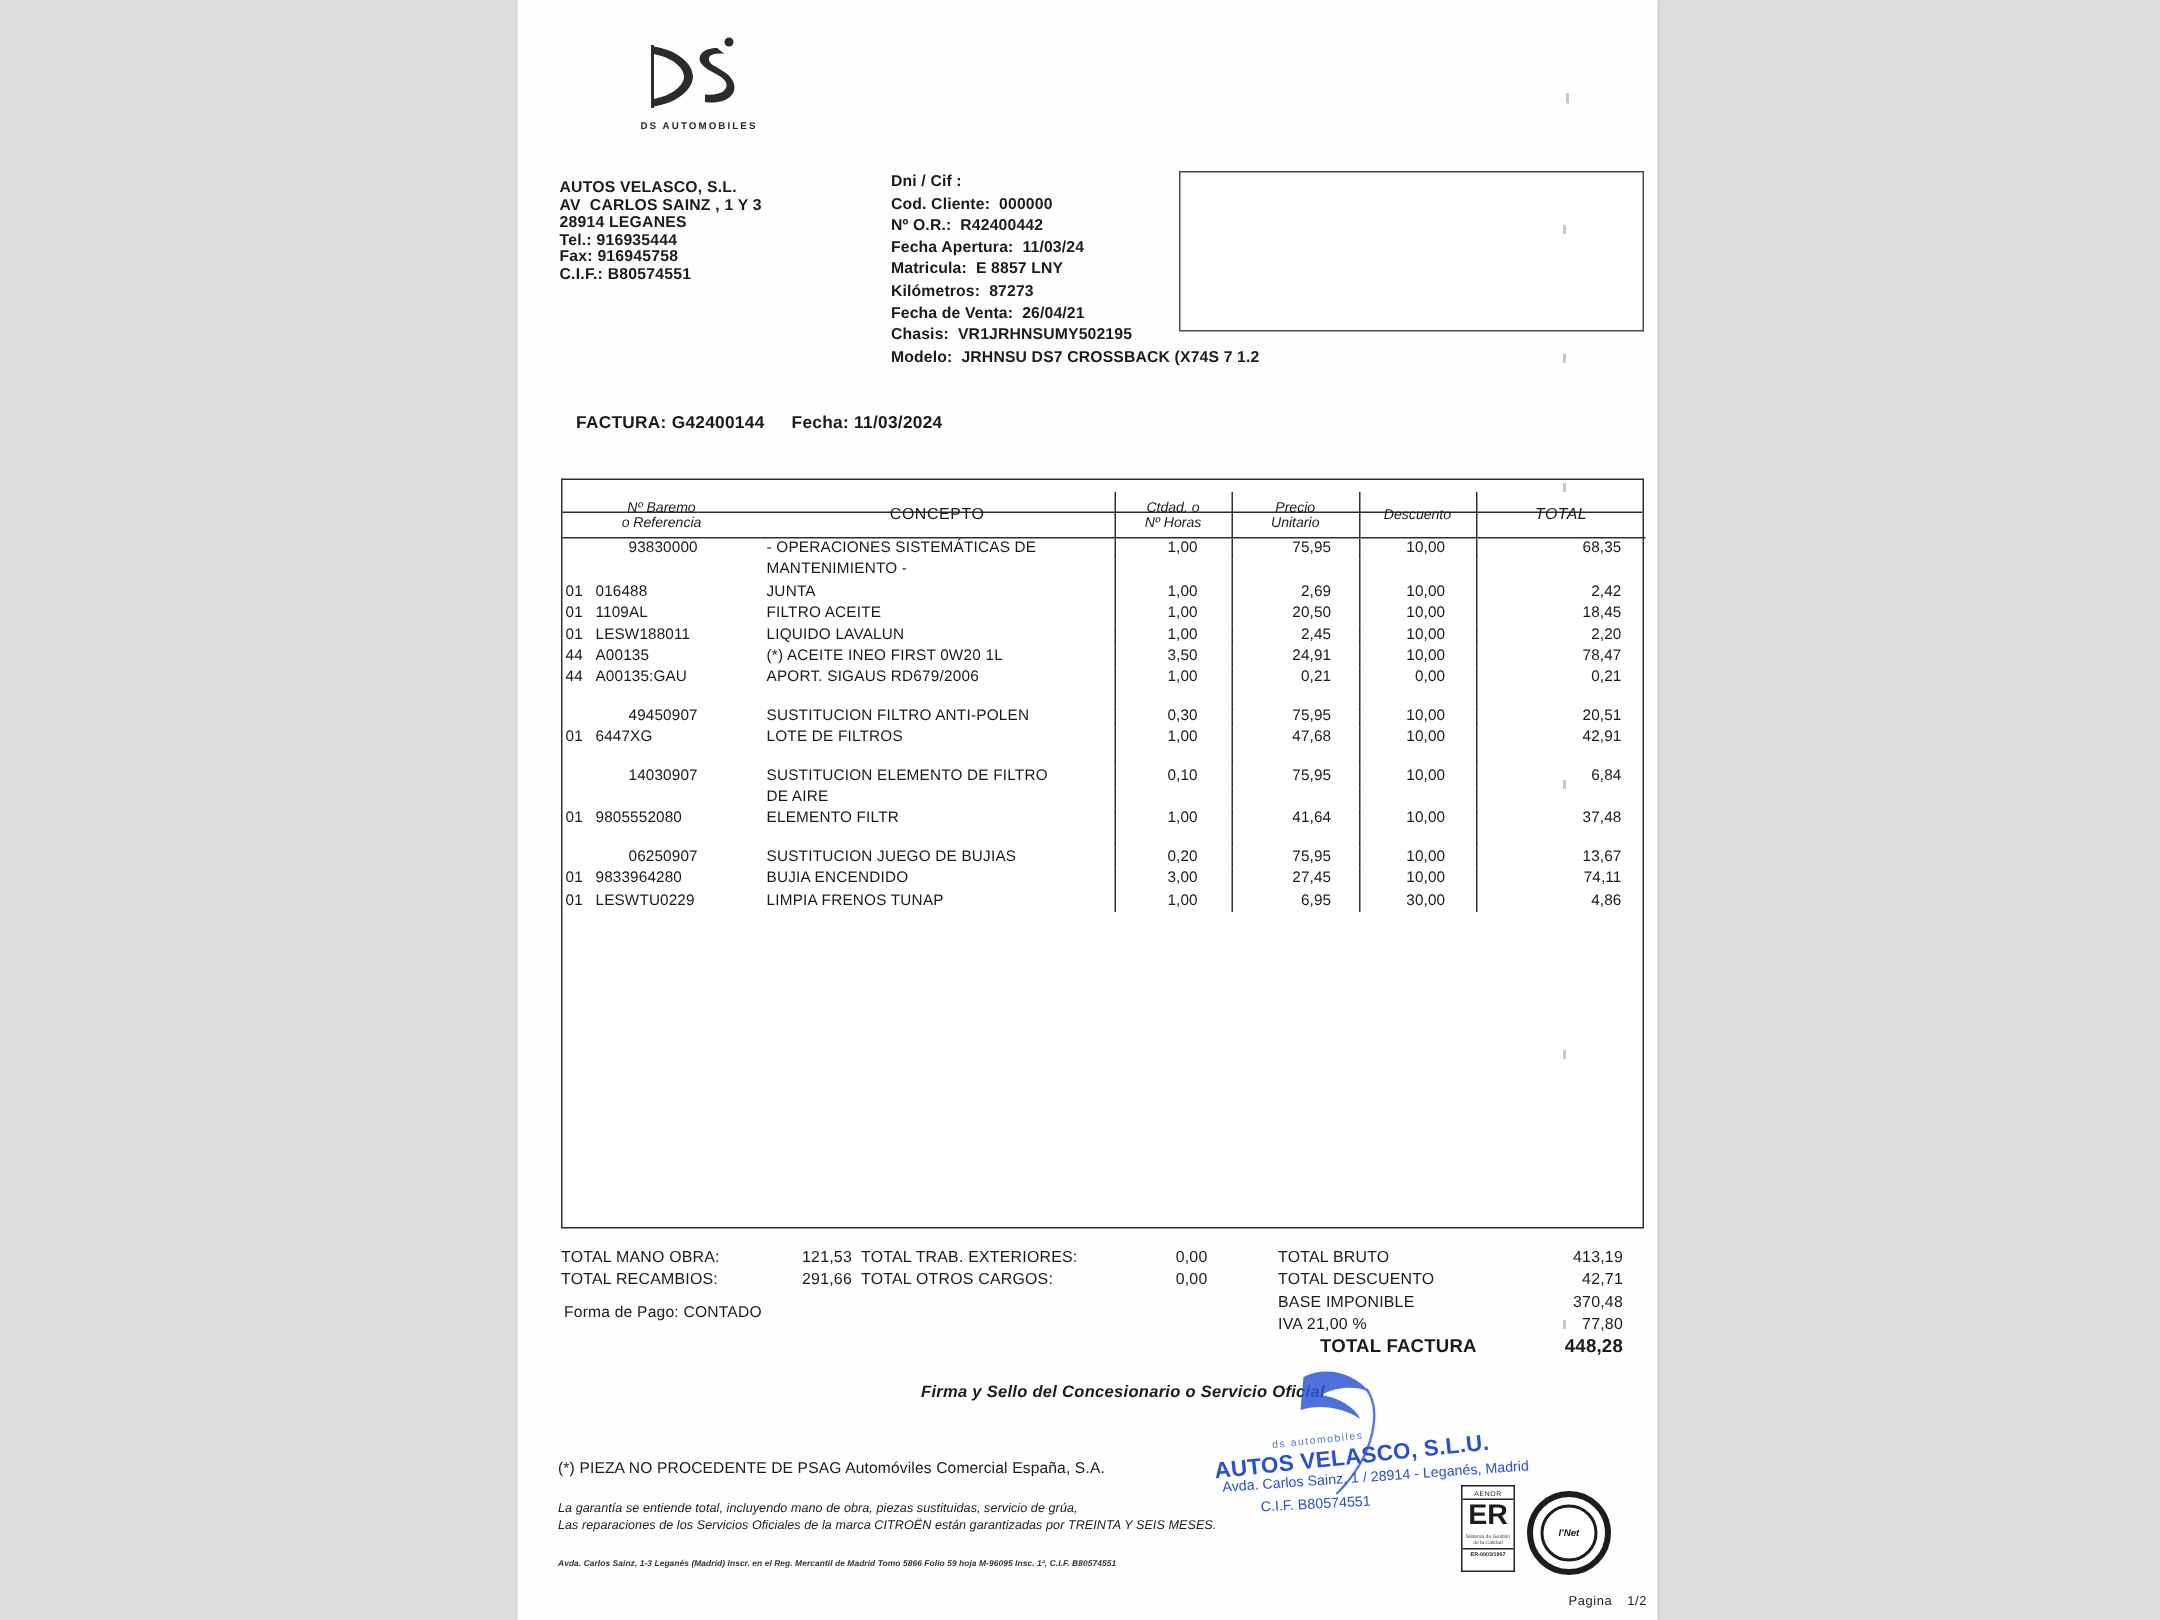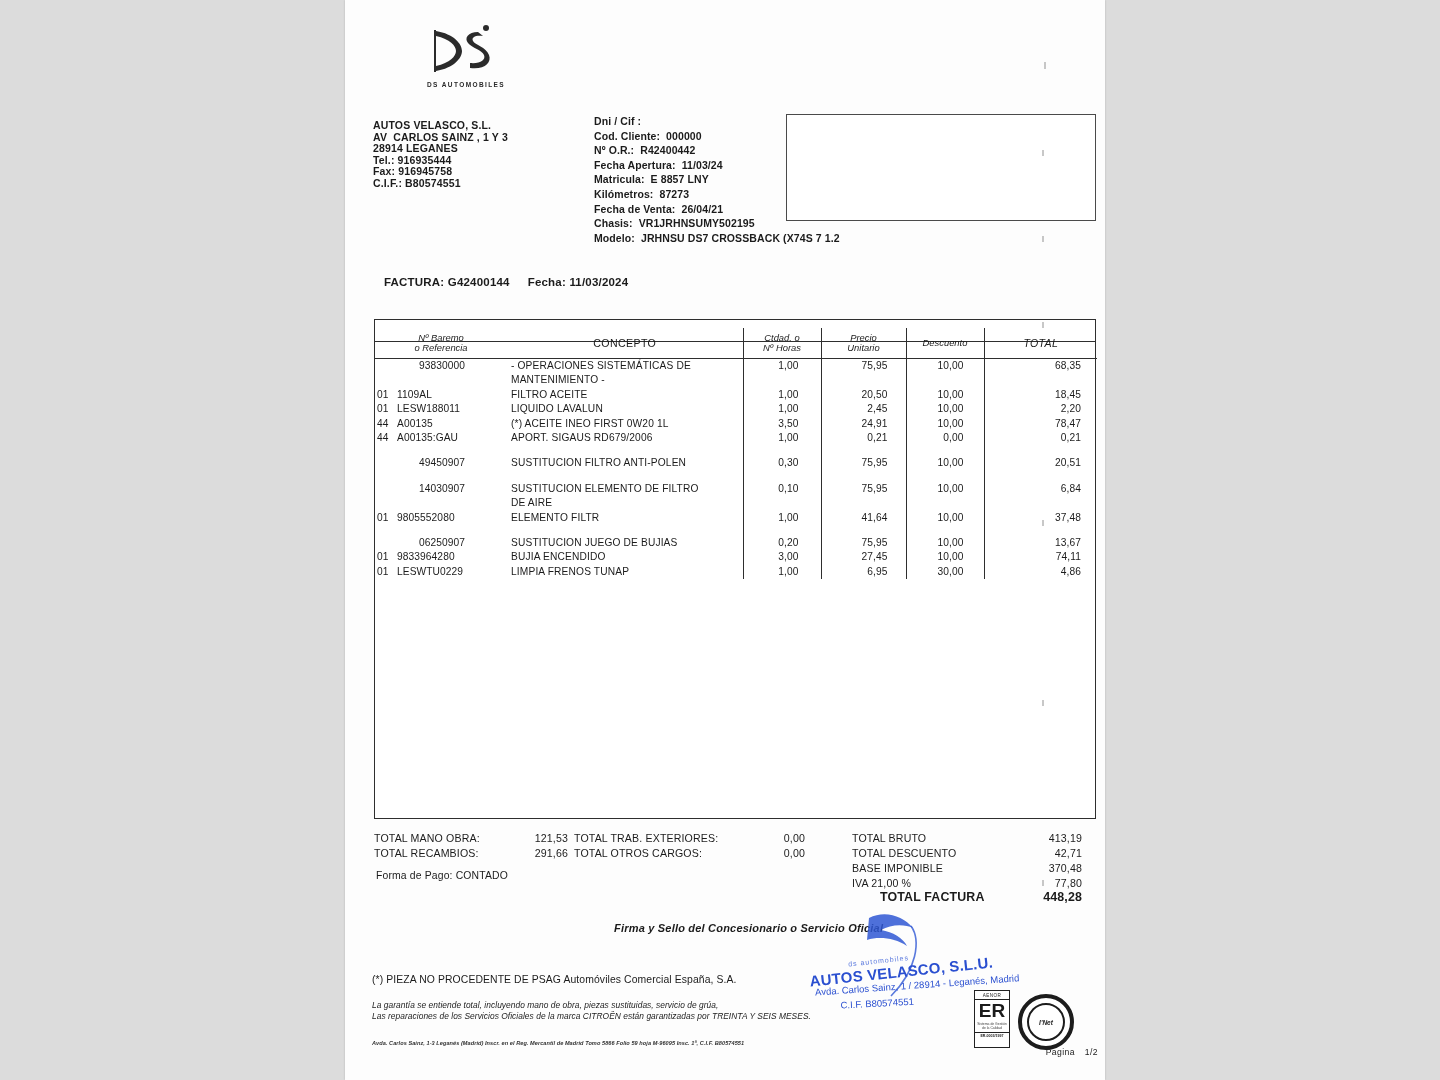--- a/index.html
+++ b/index.html
@@ -311,21 +311,21 @@
     width: 540px;
     font-size: 5.6px;
     font-style: italic;
     font-weight: bold;
     letter-spacing: 0.05px;
     color: #333;
   }
   .pagina {
     position: absolute;
     right: 18px;
-    bottom: 23px;
+    bottom: 8px;
     font-size: 8.6px;
     letter-spacing: 0.4px;
   }
   .pagina .pg-num { margin-left: 10px; }
 
   
   .certs {
     position: absolute;
     left: 618px;
     top: 990px;
@@ -478,20 +478,28 @@
             </tr>
             <tr>
               <td class="ref indent"><span class="pre"></span><span class="code"></span></td>
               <td class="con">MANTENIMIENTO -</td>
               <td class="num qty c-qty"></td>
               <td class="num price c-price"></td>
               <td class="num disc c-disc"></td>
               <td class="num tot c-tot"></td>
             </tr>
             <tr>
+              <td class="ref"><span class="pre">01</span><span class="code">016488</span></td>
+              <td class="con">JUNTA</td>
+              <td class="num qty c-qty">1,00</td>
+              <td class="num price c-price">2,69</td>
+              <td class="num disc c-disc">10,00</td>
+              <td class="num tot c-tot">2,42</td>
+            </tr>
+            <tr>
               <td class="ref"><span class="pre">01</span><span class="code">1109AL</span></td>
               <td class="con">FILTRO ACEITE</td>
               <td class="num qty c-qty">1,00</td>
               <td class="num price c-price">20,50</td>
               <td class="num disc c-disc">10,00</td>
               <td class="num tot c-tot">18,45</td>
             </tr>
             <tr>
               <td class="ref"><span class="pre">01</span><span class="code">LESW188011</span></td>
               <td class="con">LIQUIDO LAVALUN</td>
@@ -524,20 +532,28 @@
               <td class="c-disc">&nbsp;</td>
               <td class="c-tot">&nbsp;</td>
             </tr>
             <tr>
               <td class="ref indent"><span class="pre"></span><span class="code">49450907</span></td>
               <td class="con">SUSTITUCION FILTRO ANTI-POLEN</td>
               <td class="num qty c-qty">0,30</td>
               <td class="num price c-price">75,95</td>
               <td class="num disc c-disc">10,00</td>
               <td class="num tot c-tot">20,51</td>
+            </tr>
+            <tr>
+              <td class="ref"><span class="pre">01</span><span class="code">6447XG</span></td>
+              <td class="con">LOTE DE FILTROS</td>
+              <td class="num qty c-qty">1,00</td>
+              <td class="num price c-price">47,68</td>
+              <td class="num disc c-disc">10,00</td>
+              <td class="num tot c-tot">42,91</td>
             </tr>
             <tr class="spacer">
               <td class="">&nbsp;</td>
               <td class="">&nbsp;</td>
               <td class="c-qty">&nbsp;</td>
               <td class="c-price">&nbsp;</td>
               <td class="c-disc">&nbsp;</td>
               <td class="c-tot">&nbsp;</td>
             </tr>
             <tr>

